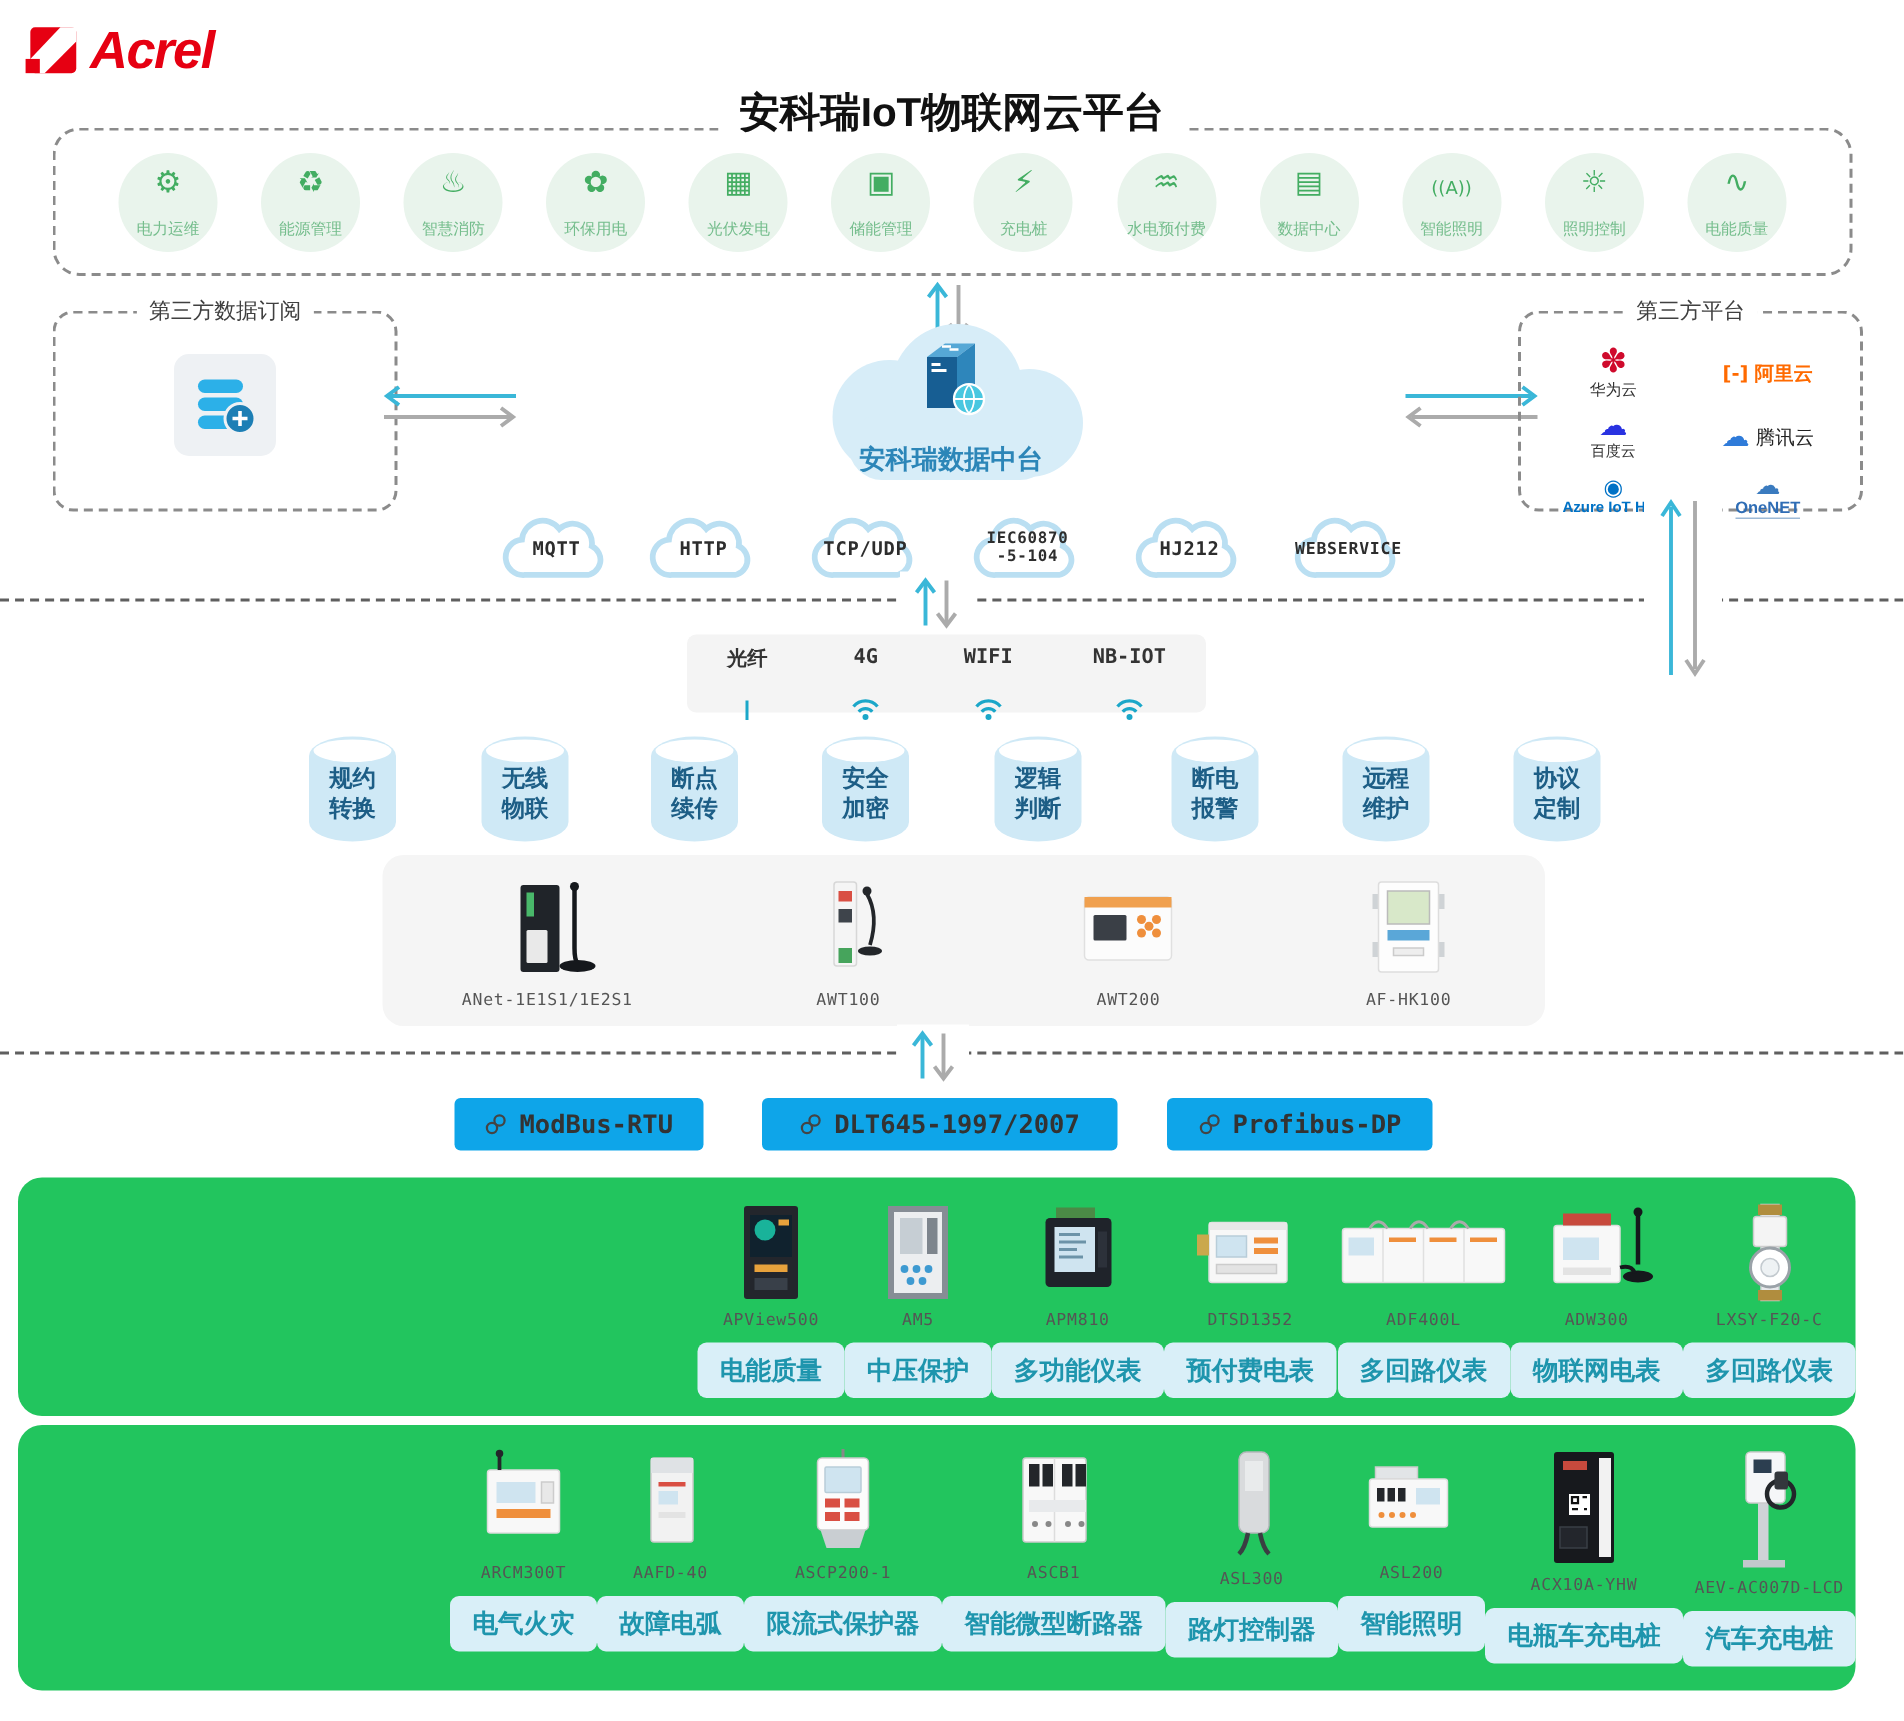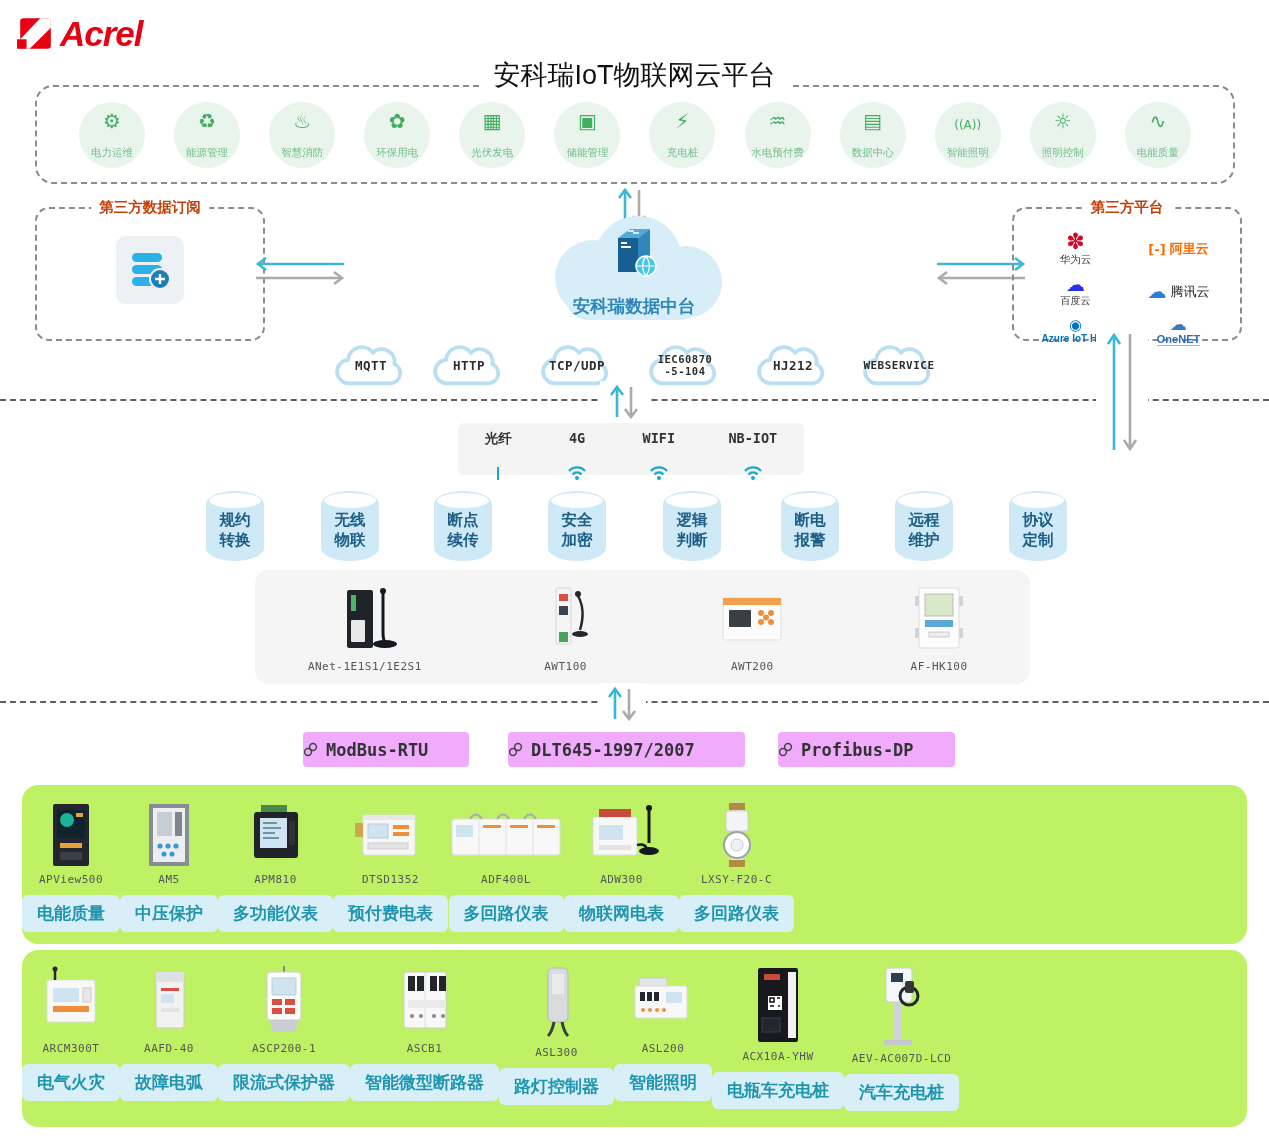--- a/index.html
+++ b/index.html
@@ -3,26 +3,26 @@
 <meta charset="utf-8">
 <style>
   html,body{margin:0;padding:0;background:#fff}
   .page{position:relative;width:1269px;height:1147px;background:#fff;overflow:hidden;
         font-family:"Liberation Sans",sans-serif;color:#222}
 
   
   .logo{position:absolute;left:16px;top:14px;display:flex;align-items:center;gap:6px}
   .logo-text{font-size:35px;font-weight:bold;font-style:italic;color:#e60012;letter-spacing:-1px}
   .title{position:absolute;top:55px;left:0;width:100%;text-align:center;z-index:3;margin:0}
-  .title span{display:inline-block;background:#fff;padding:0 14px;font-size:27px;font-weight:normal;color:#111}
+  .title span{display:inline-block;background:#fff;padding:0 14px;font-size:27px;font-weight:bold;color:#111}
 
   
   .dash-box{position:absolute;border:2px dashed #8b8b8b;border-radius:14px}
   .box-label{position:absolute;top:-11px;left:50%;transform:translateX(-50%);background:#fff;
-             padding:0 8px;font-size:14.5px;font-weight:bold;color:#c2410c;white-space:nowrap}
+             padding:0 8px;font-size:14.5px;font-weight:normal;color:#404040;white-space:nowrap}
 
   
   .apps-box{position:absolute;left:35px;top:85px;width:1200px;height:99px;border:2px dashed #8b8b8b;
             border-radius:18px;display:flex;justify-content:space-between;padding:0 42px;box-sizing:border-box}
   .app{display:flex;align-items:center}
   .app-circle{position:relative;width:66px;height:66px;border-radius:50%;background:#e9f4ec;margin-top:0}
   .app-glyph{position:absolute;top:7px;left:0;right:0;text-align:center;font-size:20px;line-height:24px;
              color:#43ad62;font-family:"DejaVu Sans",sans-serif}
   .app-glyph.small{font-size:12px;top:11px}
   .app-label{position:absolute;bottom:8px;left:-12px;right:-12px;text-align:center;font-size:10.5px;color:#74bd8c}
@@ -85,28 +85,28 @@
   .cyl-label{position:absolute;top:19px;left:0;width:100%;text-align:center;font-size:15.5px;font-weight:bold;
              color:#1d5e86;line-height:1.32}
 
   
   .gw-box{position:absolute;left:255px;top:570px;width:775px;height:114px;background:#f5f5f5;border-radius:14px;
           display:flex;justify-content:space-around;align-items:flex-start;padding-top:10px;box-sizing:border-box}
   .cell{display:flex;flex-direction:column;align-items:center}
   .model{font-family:"DejaVu Sans Mono",monospace;font-size:11px;color:#555;letter-spacing:0.5px;margin-top:2px}
   .cat{background:#d9eff8;color:#1e95ad;font-weight:bold;font-size:17px;padding:7px 15px;border-radius:6px;
        margin-top:9px;white-space:nowrap}
-  .dev-box{position:absolute;left:22px;width:1225px;background:#bef264;border-radius:16px;display:flex;
-           justify-content:flex-start;align-items:flex-start;padding-top:14px;box-sizing:border-box}
+  .dev-box{position:absolute;left:12px;width:1225px;background:#22c55e;border-radius:16px;display:flex;
+           justify-content:flex-end;align-items:flex-start;padding-top:14px;box-sizing:border-box}
   .row1{top:785px;height:159px}
   .row2{top:950px;height:177px}
 
   
-  .ptag{position:absolute;top:732px;height:35px;background:#f0abfc;border-radius:4px;display:flex;
-        align-items:center;gap:8px;font-family:"DejaVu Sans Mono",monospace;
+  .ptag{position:absolute;top:732px;height:35px;background:#0ea5e9;border-radius:4px;display:flex;
+        align-items:center;justify-content:center;gap:8px;font-family:"DejaVu Sans Mono",monospace;
         font-size:17px;font-weight:bold;color:#333}
 </style>
 </head>
 <body>
 
 <div class="page">
 
   <div class="logo">
     <svg width="38" height="38" viewBox="0 0 36 36">
       <rect x="4" y="3" width="29" height="29" rx="3" fill="#e60012"></rect>

